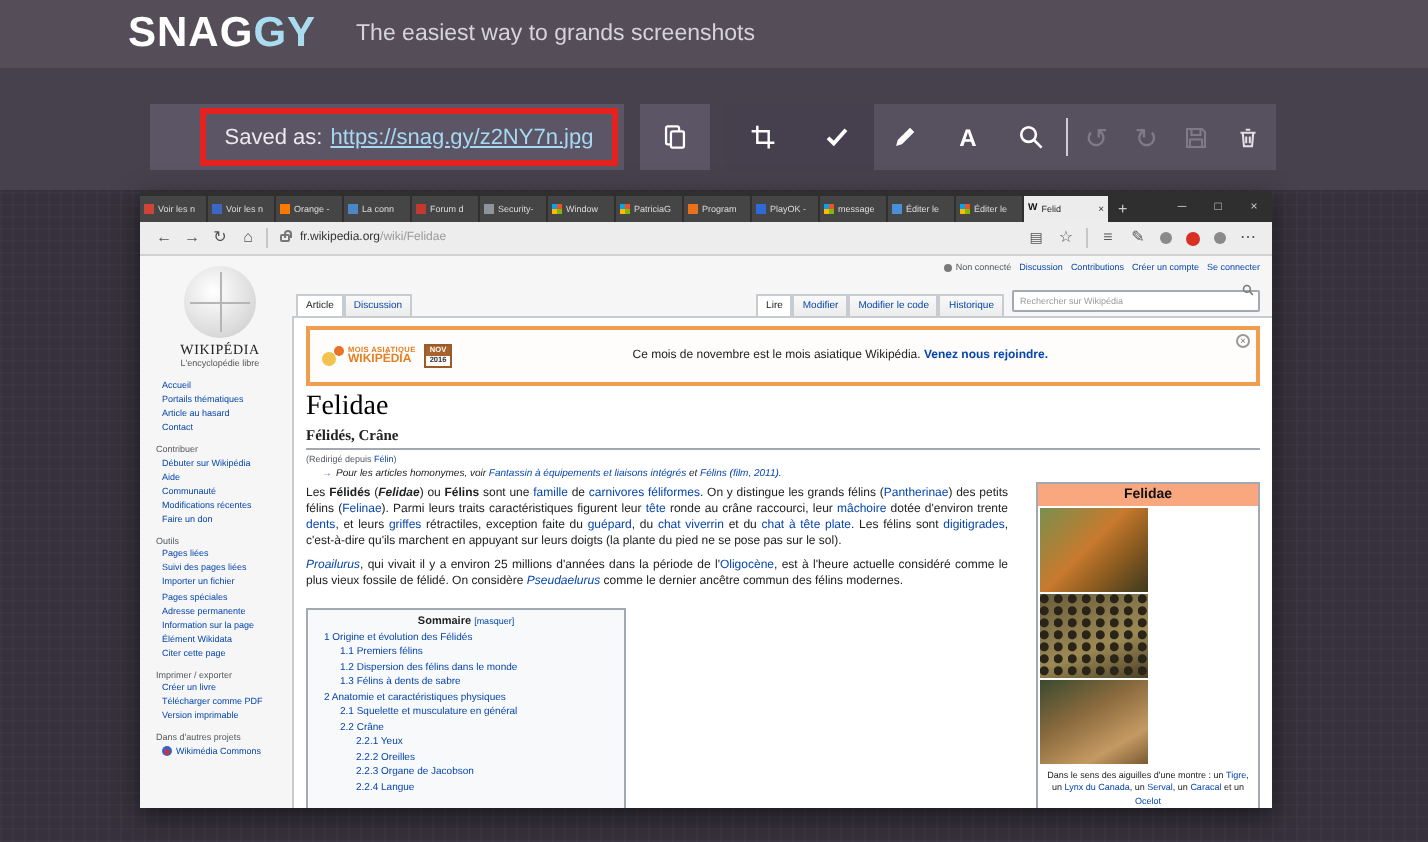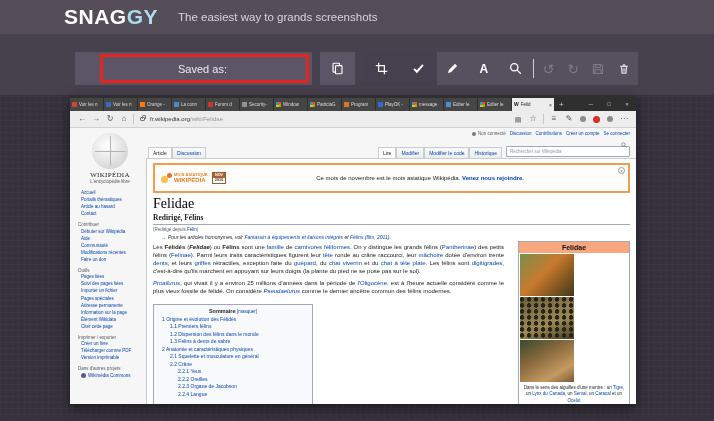--- a/index.html
+++ b/index.html
@@ -162,20 +162,21 @@
 
   <div class="topbar">
     <div class="logo"><span>SNAG</span><span class="accent">GY</span></div>
     <div class="tagline">The easiest way to grands screenshots</div>
   </div>
 
   <div class="toolstrip">
     <div class="savedbox">
       <div class="redbox">
         <span class="saved-label">Saved as:</span>
+        <a class="saved-url">https://snag.gy/z2NY7n.jpg</a>
       </div>
     </div>
     <div class="tbtn copybtn">
       <svg class="icon" width="13" height="13" viewBox="0 0 16 16" fill="none" stroke="#fff" stroke-width="1.4">
           <rect x="5.5" y="4.5" width="8" height="10" rx="1"></rect>
           <path d="M10.5 4.5v-2a1 1 0 0 0-1-1h-6a1 1 0 0 0-1 1v9a1 1 0 0 0 1 1h2"></path>
         </svg>
     </div>
     <div class="toolgroup">
       <div class="seg-dark">
@@ -402,21 +403,21 @@
             <span class="novbox">
               <span class="nov">NOV</span>
               <span class="yr">2016</span>
             </span>
           </div>
           <div class="banner-mid"><span>Ce mois de novembre est le mois asiatique Wikipédia. </span><span class="blink">Venez nous rejoindre.</span></div>
           <span class="banner-close">×</span>
         </div>
 
         <div class="h1">Felidae</div>
-        <div class="subt">Redirigé, Félins</div>
+        <div class="subt">Félidés, Crâne</div>
         <div class="redir" id="redirect"><span class="rt">(Redirigé depuis </span><span class="rt rt-link">Félin</span><span class="rt">)</span></div>
         <div class="hatnote"><span class="arr">→</span><span id="hatnote"><span class="rt">Pour les articles homonymes, voir </span><span class="rt rt-link rt-i">Fantassin à équipements et liaisons intégrés</span><span class="rt"> et </span><span class="rt rt-link rt-i">Félins (film, 2011)</span><span class="rt">.</span></span></div>
 
         <p class="para" id="p1"><span class="rt">Les </span><span class="rt rt-b">Félidés</span><span class="rt"> (</span><span class="rt rt-b rt-i">Felidae</span><span class="rt">) ou </span><span class="rt rt-b">Félins</span><span class="rt"> sont une </span><span class="rt rt-link">famille</span><span class="rt"> de </span><span class="rt rt-link">carnivores</span><span class="rt"> </span><span class="rt rt-link">féliformes</span><span class="rt">. On y distingue les grands félins (</span><span class="rt rt-link">Pantherinae</span><span class="rt">) des petits félins (</span><span class="rt rt-link">Felinae</span><span class="rt">). Parmi leurs traits caractéristiques figurent leur </span><span class="rt rt-link">tête</span><span class="rt"> ronde au crâne raccourci, leur </span><span class="rt rt-link">mâchoire</span><span class="rt"> dotée d'environ trente </span><span class="rt rt-link">dents</span><span class="rt">, et leurs </span><span class="rt rt-link">griffes</span><span class="rt"> rétractiles, exception faite du </span><span class="rt rt-link">guépard</span><span class="rt">, du </span><span class="rt rt-link">chat viverrin</span><span class="rt"> et du </span><span class="rt rt-link">chat à tête plate</span><span class="rt">. Les félins sont </span><span class="rt rt-link">digitigrades</span><span class="rt">, c'est-à-dire qu'ils marchent en appuyant sur leurs doigts (la plante du pied ne se pose pas sur le sol).</span></p>
         <p class="para" id="p2"><span class="rt rt-link rt-i">Proailurus</span><span class="rt">, qui vivait il y a environ 25 millions d'années dans la période de l'</span><span class="rt rt-link">Oligocène</span><span class="rt">, est à l'heure actuelle considéré comme le plus vieux fossile de félidé. On considère </span><span class="rt rt-link rt-i">Pseudaelurus</span><span class="rt"> comme le dernier ancêtre commun des félins modernes.</span></p>
 
         <div class="tocbox">
           <div class="toc-head"><span class="tt">Sommaire</span> <span class="tg">[masquer]</span></div>
           <div id="toc">
               <div class="toc-item lv1">1 Origine et évolution des Félidés</div>

